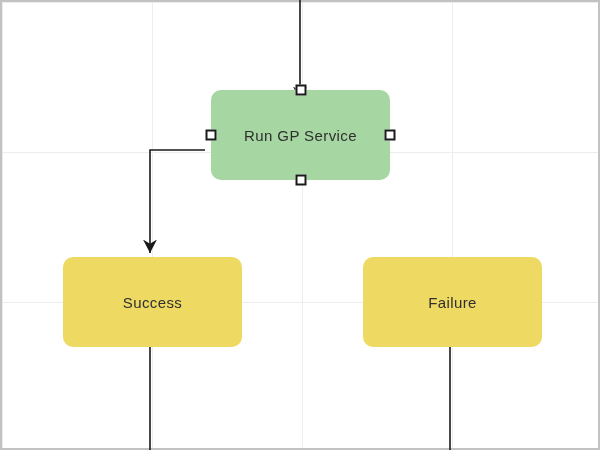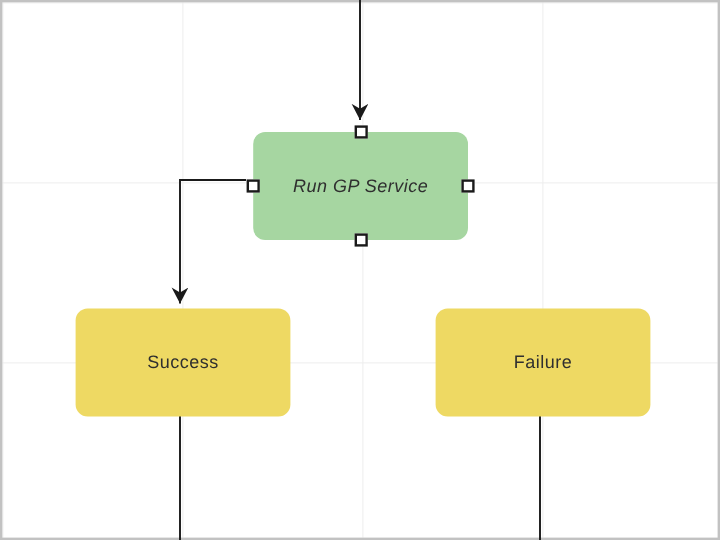--- a/index.html
+++ b/index.html
@@ -47,21 +47,21 @@
     justify-content: center;
   }
   .node .label {
     font-size: 15px;
     letter-spacing: 0.4px;
     color: var(--node-text, #2f2f2f);
     user-select: none;
   }
   .node-process { background: var(--node-process-fill, #a6d6a1); }
   .node-outcome { background: var(--node-outcome-fill, #eed963); }
-  .node-run-gp-service { left: 209px; top: 108px; font-style: italic; }
+  .node-run-gp-service { left: 209px; top: 88px; }
   .node-success       { left: 61px;  top: 255px; text-align: center; }
   .node-failure       { left: 361px; top: 255px; }
   .handle {
     position: absolute;
     width: 7px;
     height: 7px;
     background: var(--handle-fill, #ffffff);
     border: 2px solid var(--handle-border, #1a1a1a);
   }
   .h-top    { left: 50%; top: 0;    transform: translate(-50%, -50%); }

